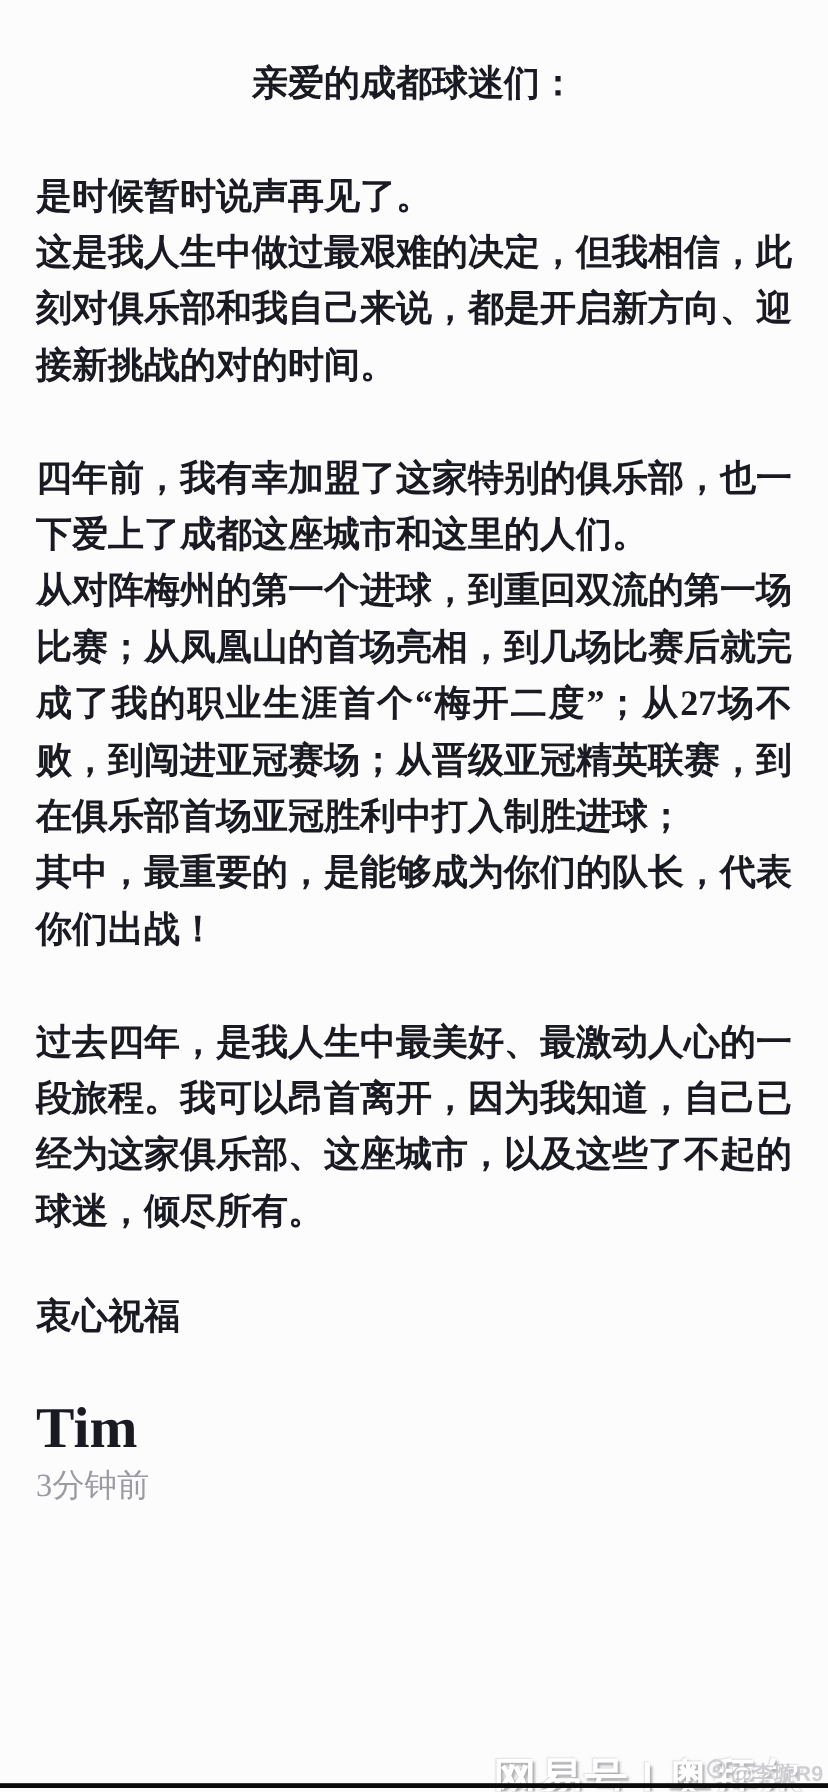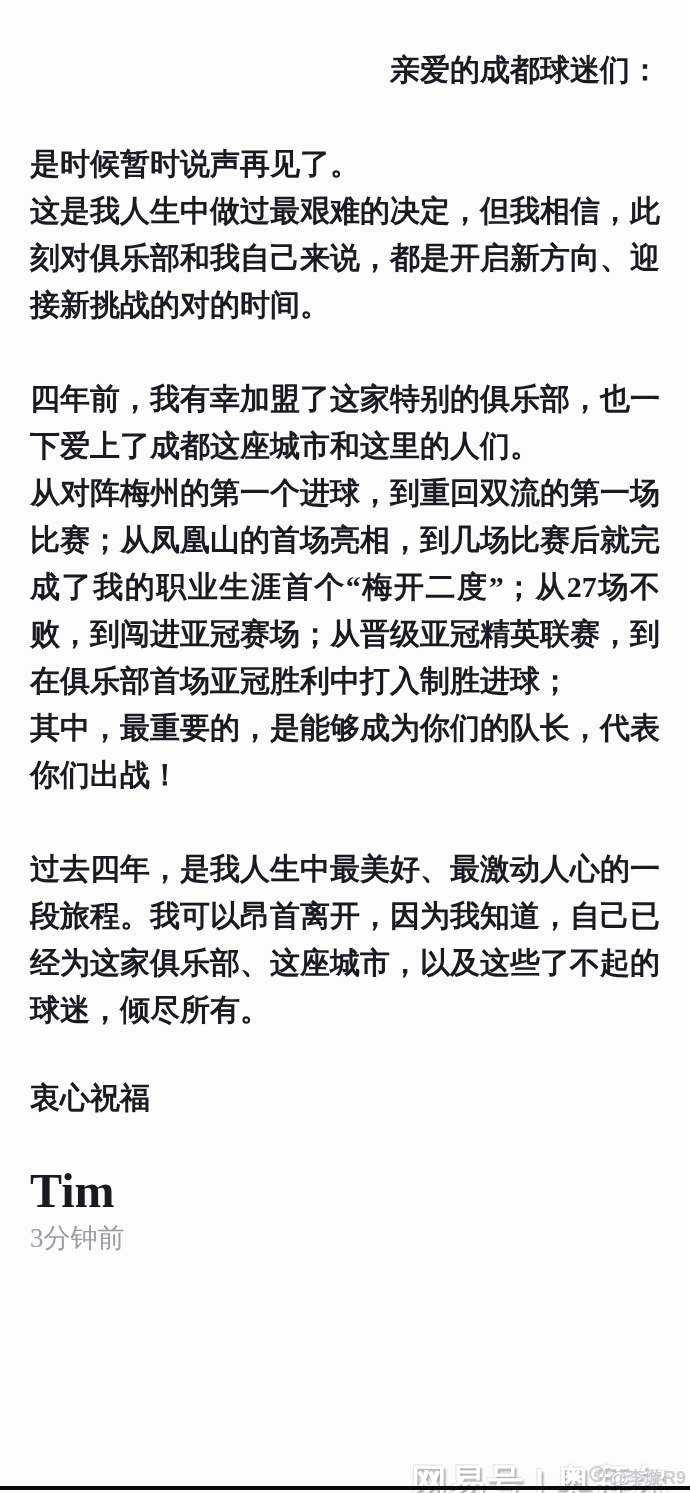--- a/index.html
+++ b/index.html
@@ -19,21 +19,21 @@
     left: 30px;
     top: 46px;
     width: 630px;
     color: var(--text, #1a1a23);
     font-weight: 700;
     font-size: 30px;
     line-height: 47px;
   }
   .letter p { margin: 0; }
   .salutation {
-    text-align: right;
+    text-align: center;
   }
   .para {
     margin-top: 47px !important;
     text-align: justify;
     white-space: pre-line;
   }
   .closing {
     margin-top: 41px !important;
   }
   .signature {

